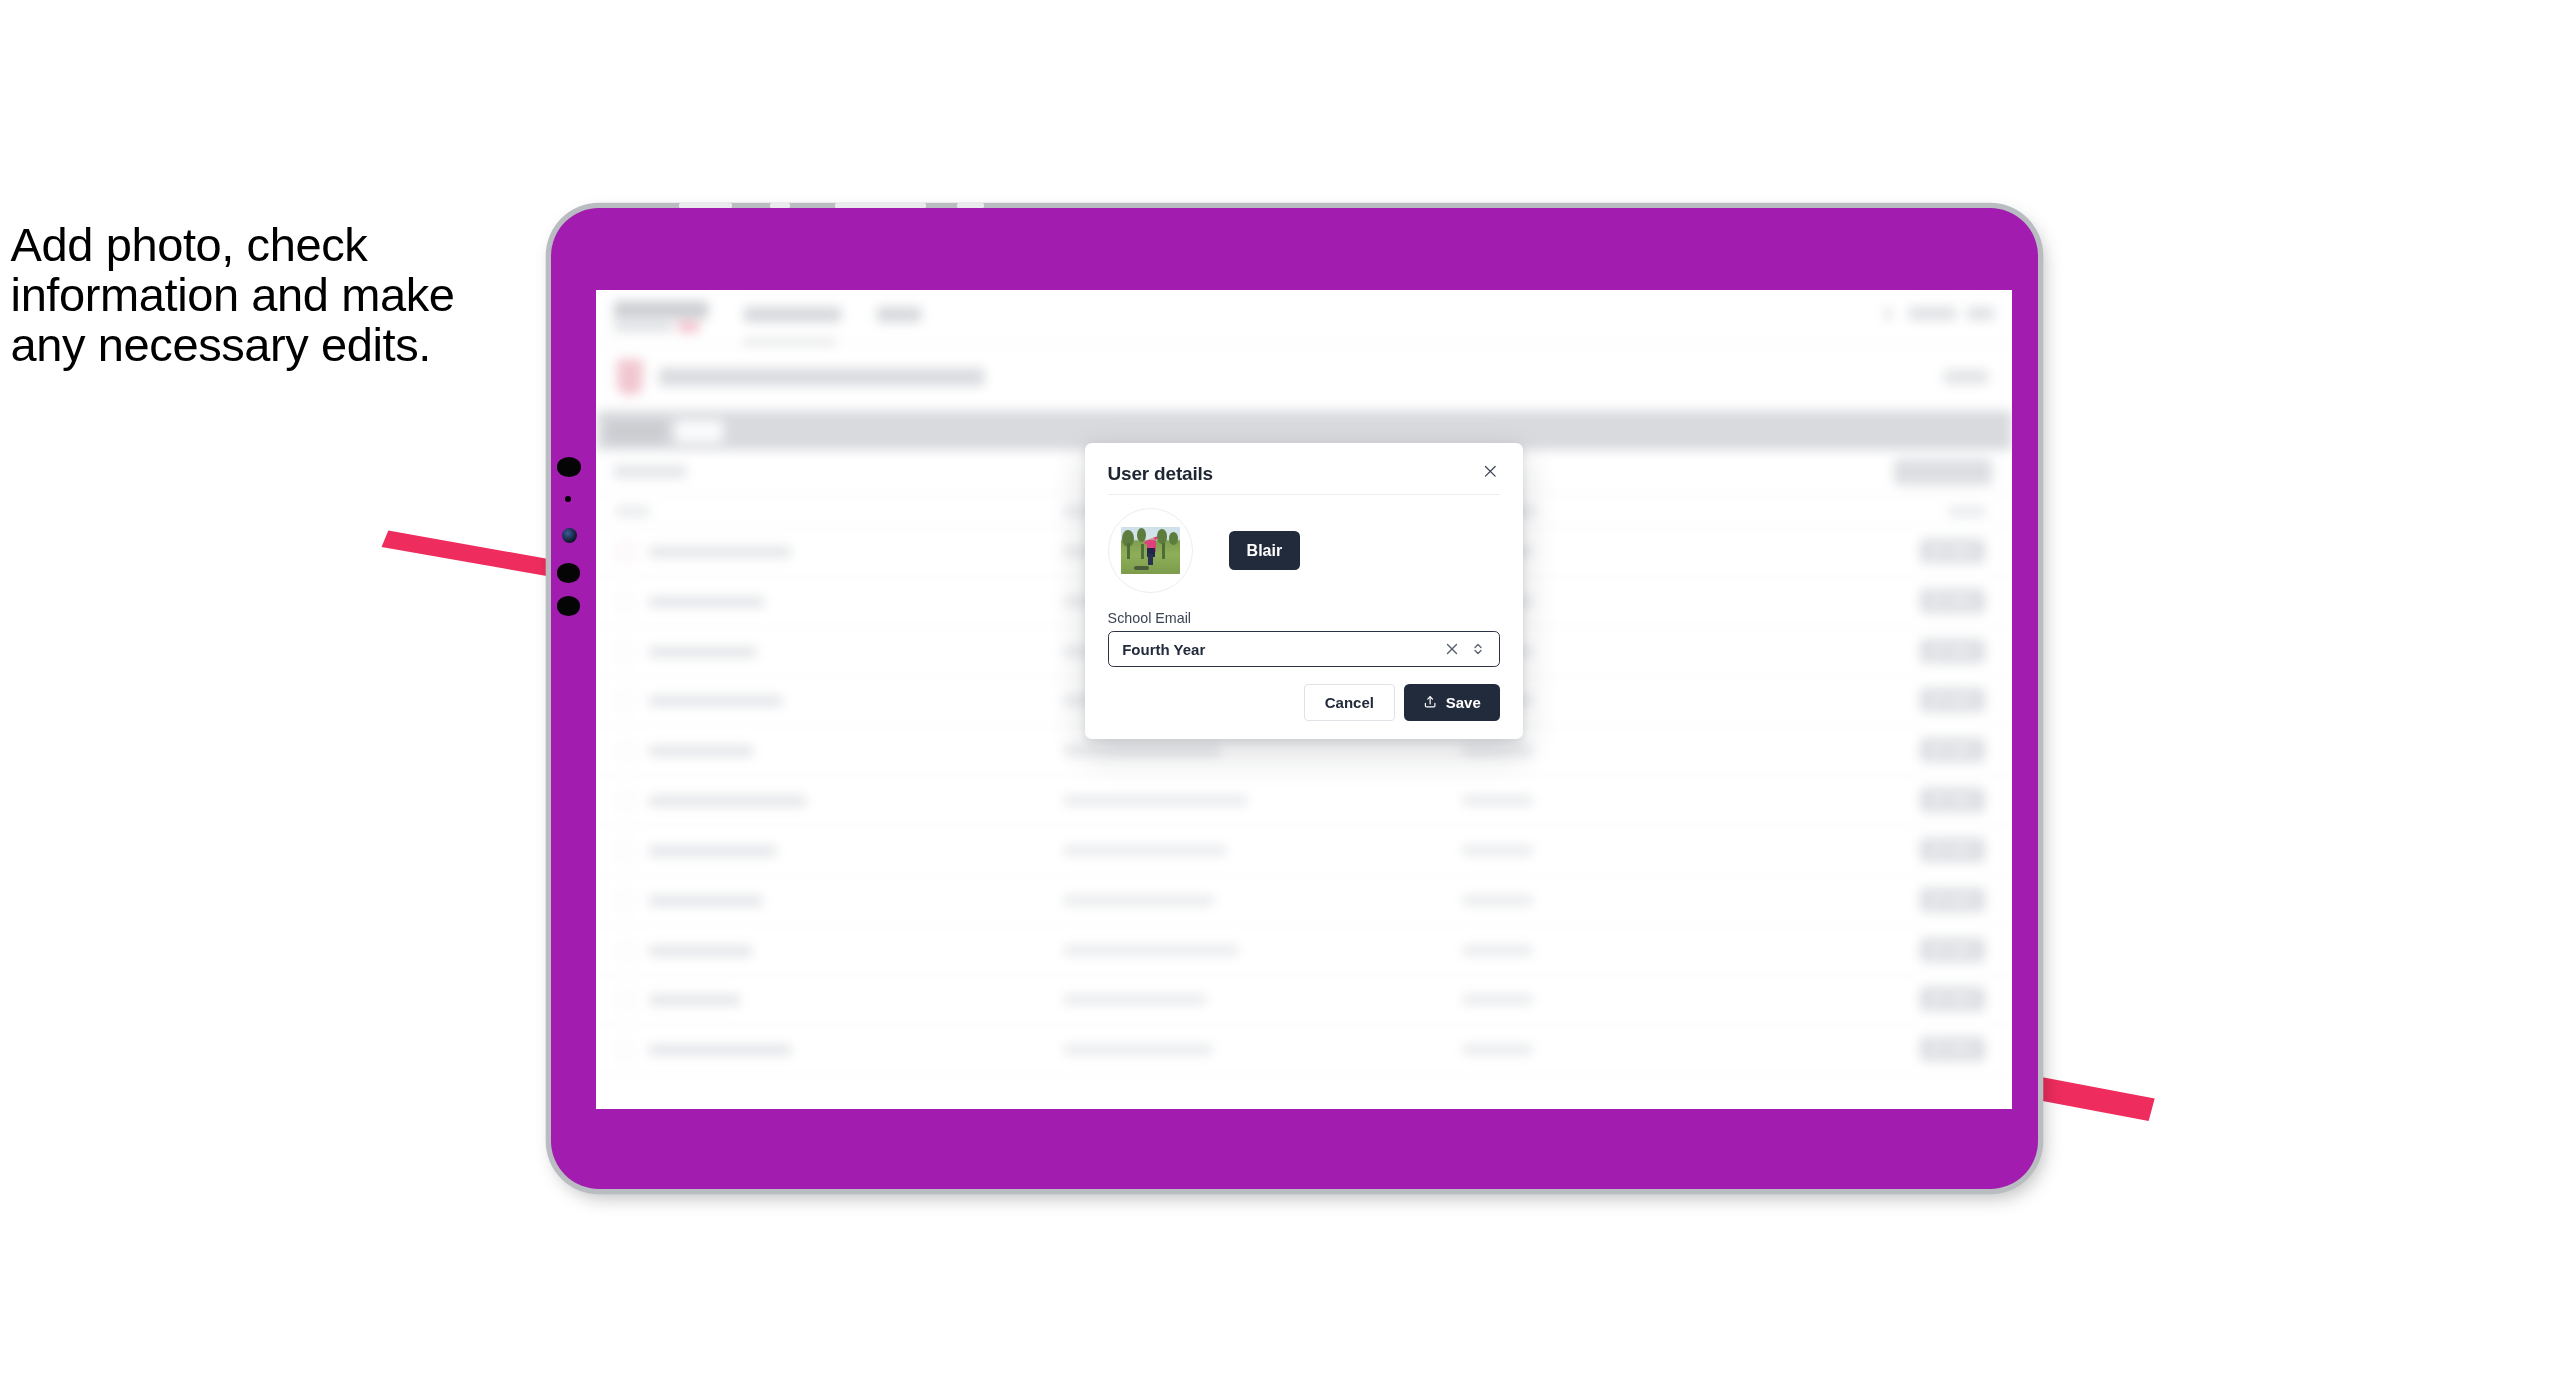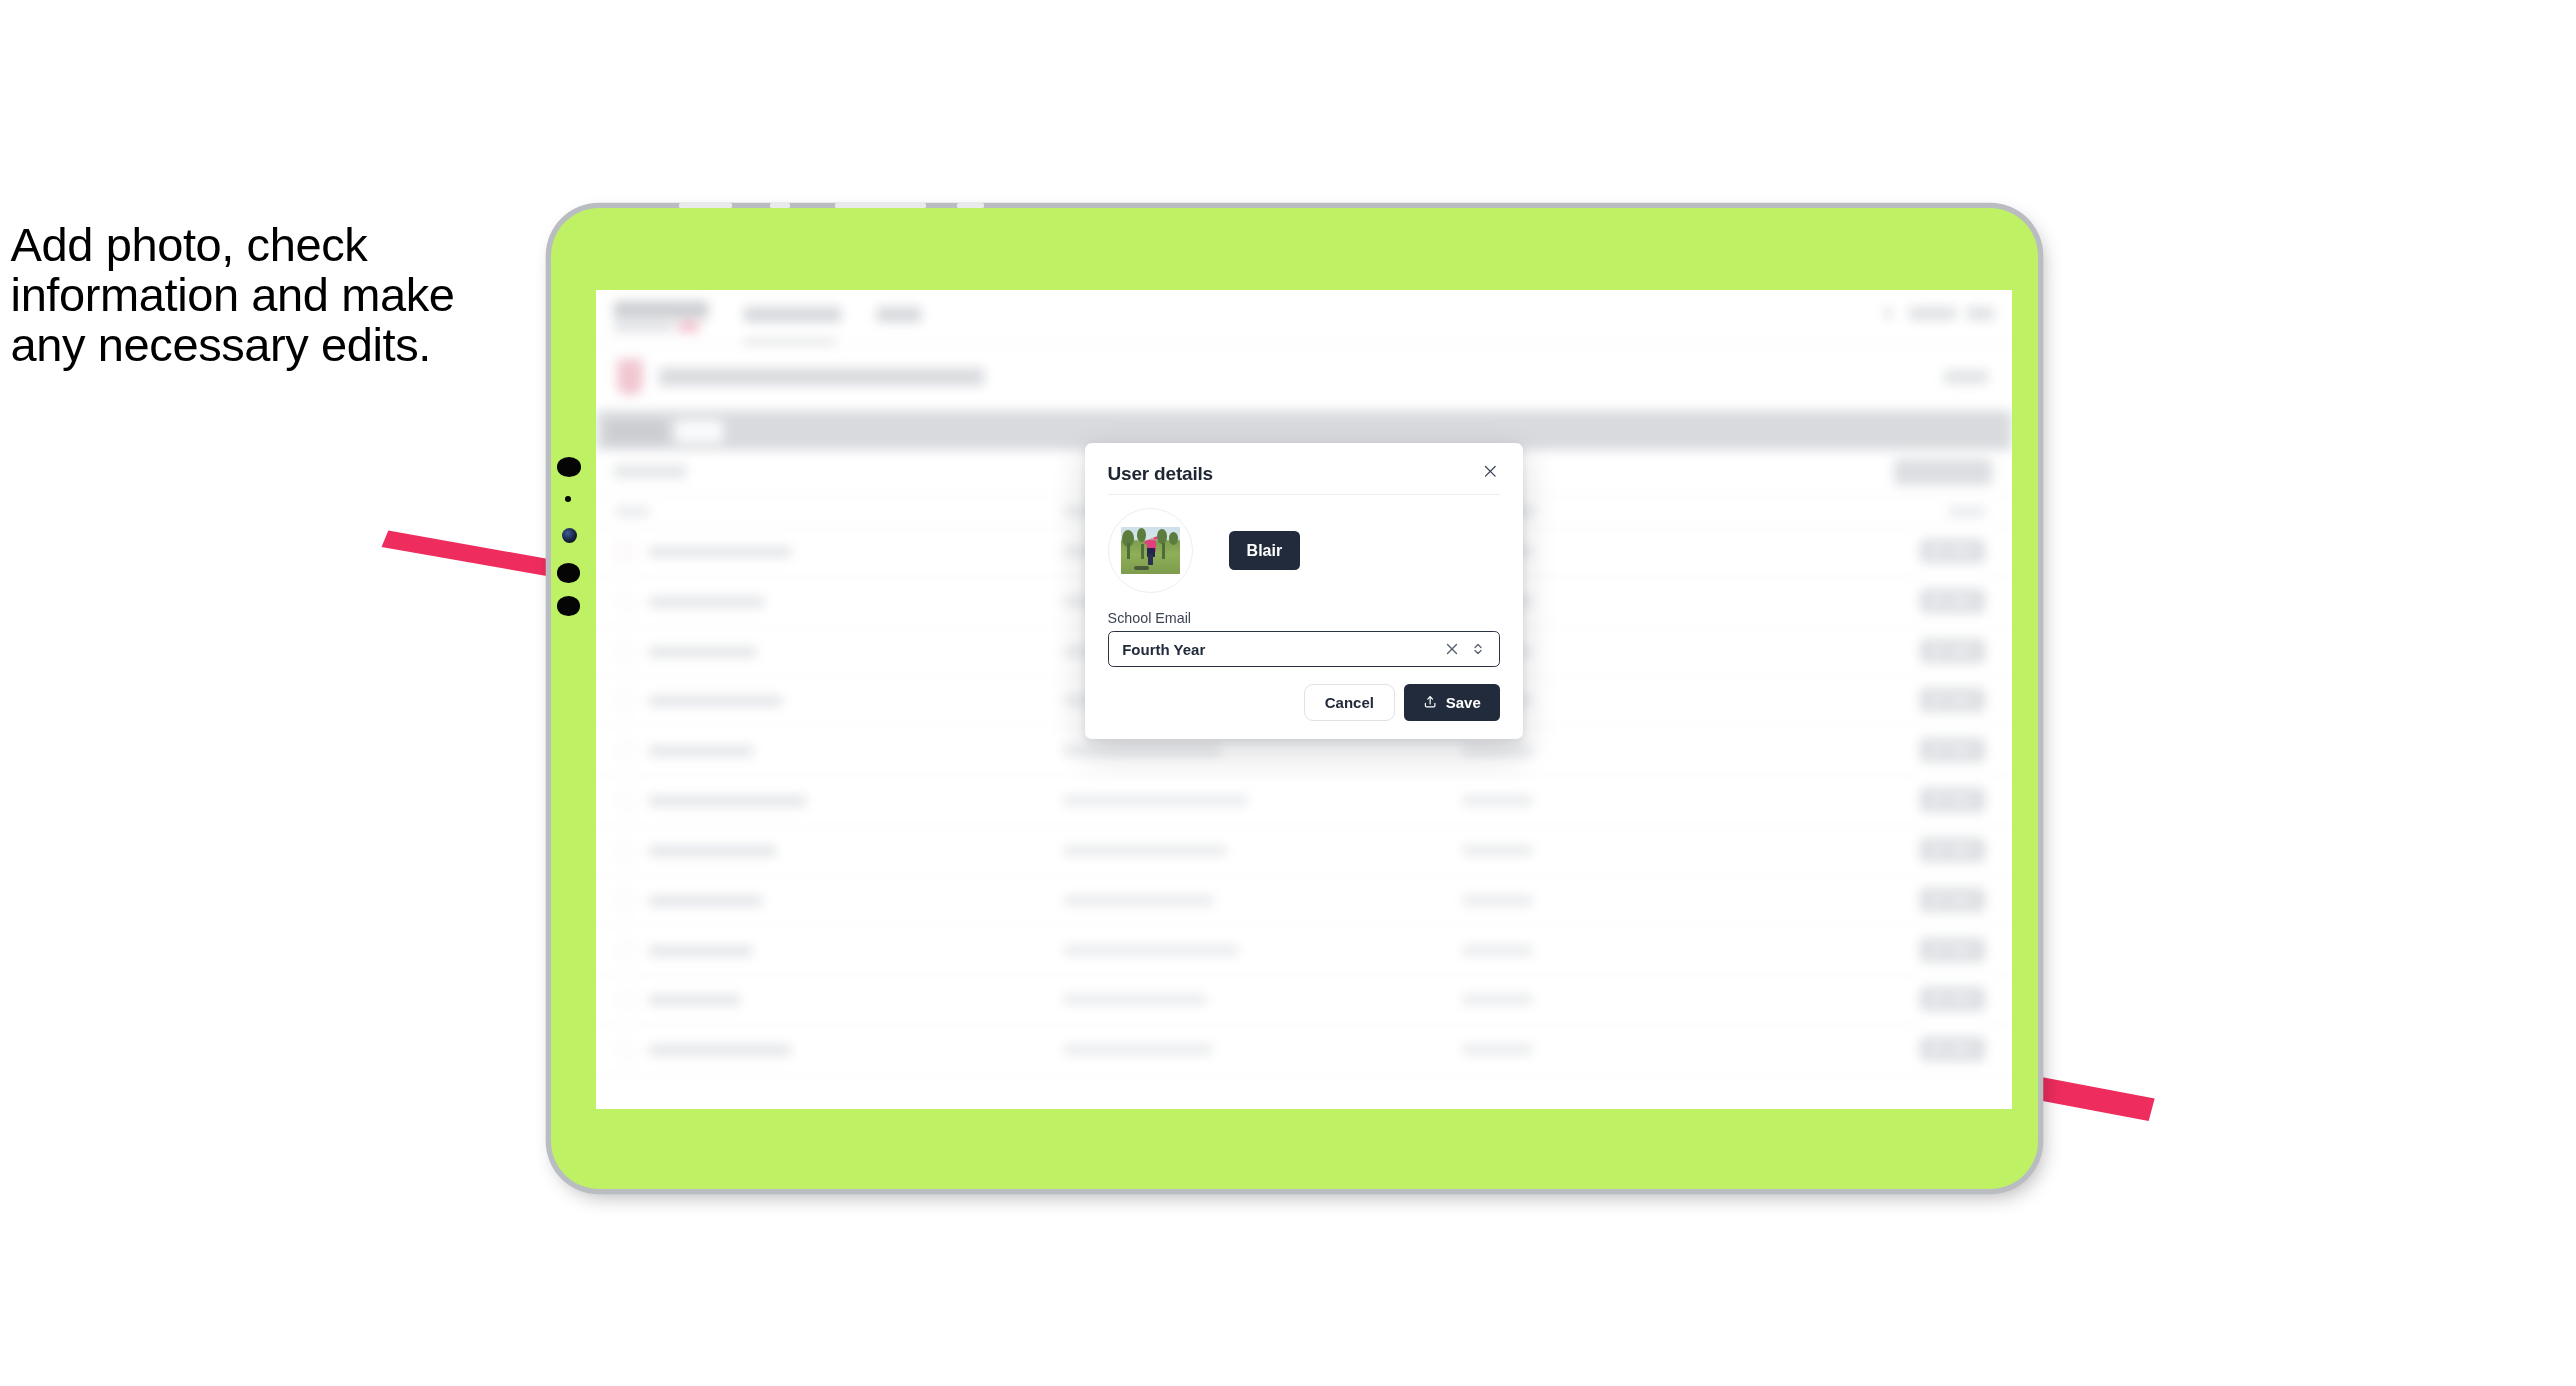--- a/index.html
+++ b/index.html
@@ -24,21 +24,21 @@
   #annot-right b { font-weight: 700; }
 
   
   .arrow-svg { position:absolute; overflow:visible; pointer-events:none; }
 
   
   #tablet {
     position: absolute;
     left: 551px; top: 208px;
     width: 1487px; height: 981px;
-    background: #bef264;
+    background: #a21caf;
     border-radius: 48px;
     box-shadow:
       0 0 0 5.3px #b9bcc0,
       4.5px 7.5px 19.6px rgba(0,0,0,.28);
   }
   
   .antenna { position:absolute; top:-5.3px; height:5.3px; background:#e9eaec; border-radius:1.5px; }
   
   .sensor { position:absolute; border-radius:50%; background:#050505; }
   .sensor.tiny  { width:6px; height:6px; background:#000; }
@@ -226,21 +226,21 @@
     width:18px; height:18px;
     display:flex; align-items:center; justify-content:center;
     cursor:pointer;
   }
   .select-clear { right: 39px; }
   .select-caret { right: 13.6px; }
 
   .modal-actions { display:flex; justify-content:flex-end; gap:9px; margin-top: 16.6px; }
   .btn-cancel {
     background:#fff; color:#222b3b;
-    border: 1.5px solid #dfe2e6; border-radius:9px;
+    border: 1.5px solid #dfe2e6; border-radius:4px;
     padding: 9px 19.6px;
     font-size: 15px; font-weight:600;
     font-family:"Liberation Sans", sans-serif;
     cursor:pointer;
   }
   .btn-save {
     background:#222b3b; color:#fff;
     border:none; border-radius:5.3px;
     padding: 9px 19.6px;
     font-size: 15px; font-weight:600;

